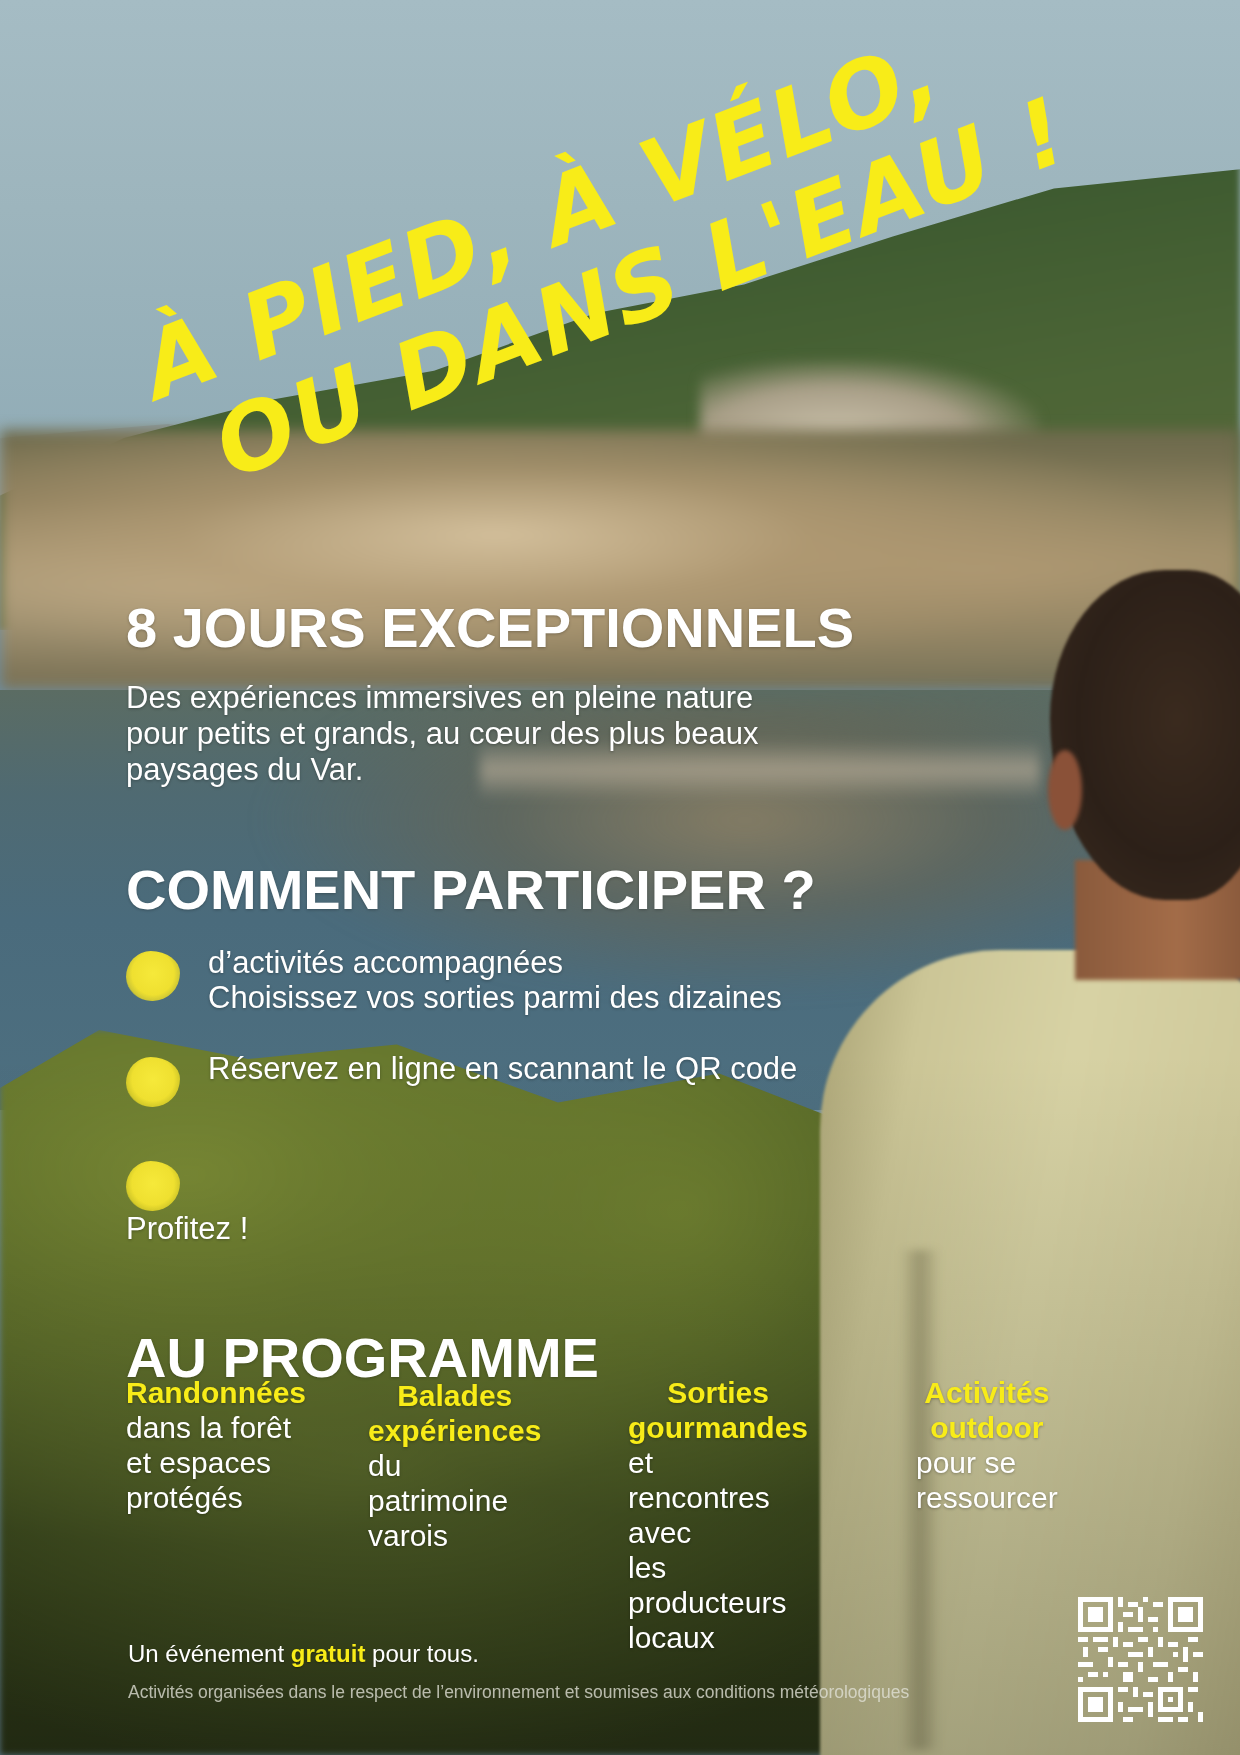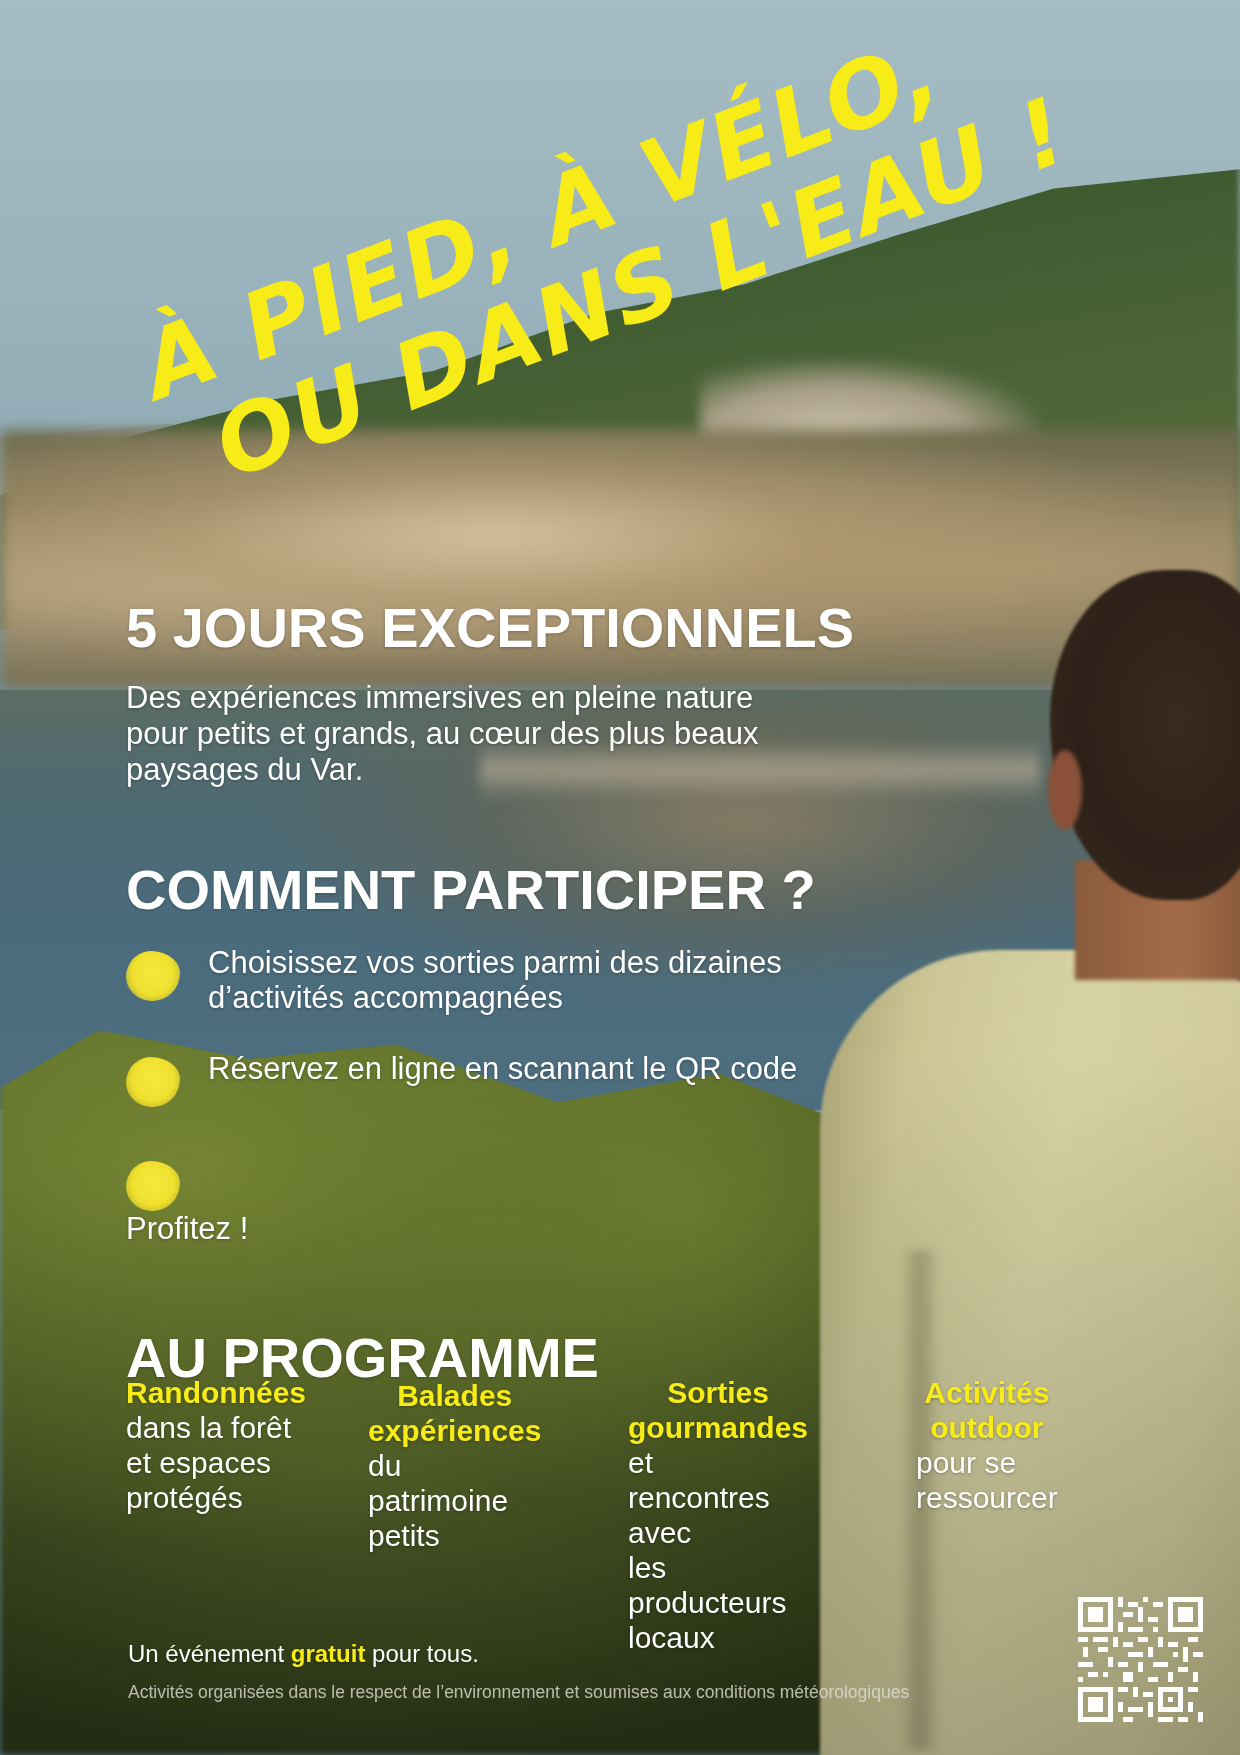--- a/index.html
+++ b/index.html
@@ -173,34 +173,34 @@
   <div class="person-head"></div>
   <div class="person-ear"></div>
   <div class="vignette"></div>
 </div>
 
 <div class="headline">
   <span class="l1">À PIED, À VÉLO,</span>
   <span class="l2">OU DANS L'EAU !</span>
 </div>
 
-<div class="section-title" style="top:600px;">5 JOURS EXCEPTIONNELS</div>
+<div class="section-title" style="top:600px;">8 JOURS EXCEPTIONNELS</div>
 <div class="intro">
   <div>Des expériences immersives en pleine nature</div>
   <div>pour petits et grands, au cœur des plus beaux</div>
   <div>paysages du Var.</div>
 </div>
 
 <div class="section-title" style="top:862px;">COMMENT PARTICIPER ?</div>
 <div class="steps">
   <div class="step" style="top:0px;">
     <span class="blob"></span>
     <div class="text">
+      <div>d’activités accompagnées</div>
       <div>Choisissez vos sorties parmi des dizaines</div>
-      <div>d’activités accompagnées</div>
     </div>
   </div>
   <div class="step" style="top:106px;text-align:center;">
     <span class="blob"></span>
     <div class="text">
       <div>Réservez en ligne en scannant le QR code</div>
     </div>
   </div>
   <div class="step" style="top:210px;flex-direction:column;">
     <span class="blob"></span>
@@ -215,21 +215,21 @@
   <div class="prog-col" style="left:0px;">
     <div class="hl">Randonnées</div>
     <div>dans la forêt</div>
     <div>et espaces</div>
     <div>protégés</div>
   </div>
   <div class="prog-col" style="left:242px; top:3px;">
     <div class="hl">Balades</div>
     <div class="hl">expériences</div>
     <div>du patrimoine</div>
-    <div>petits</div>
+    <div>varois</div>
   </div>
   <div class="prog-col" style="left:502px;">
     <div class="hl">Sorties</div>
     <div><span class="hl">gourmandes</span><span> et</span></div>
     <div>rencontres avec</div>
     <div>les producteurs</div>
     <div>locaux</div>
   </div>
   <div class="prog-col" style="left:790px;">
     <div class="hl">Activités</div>

